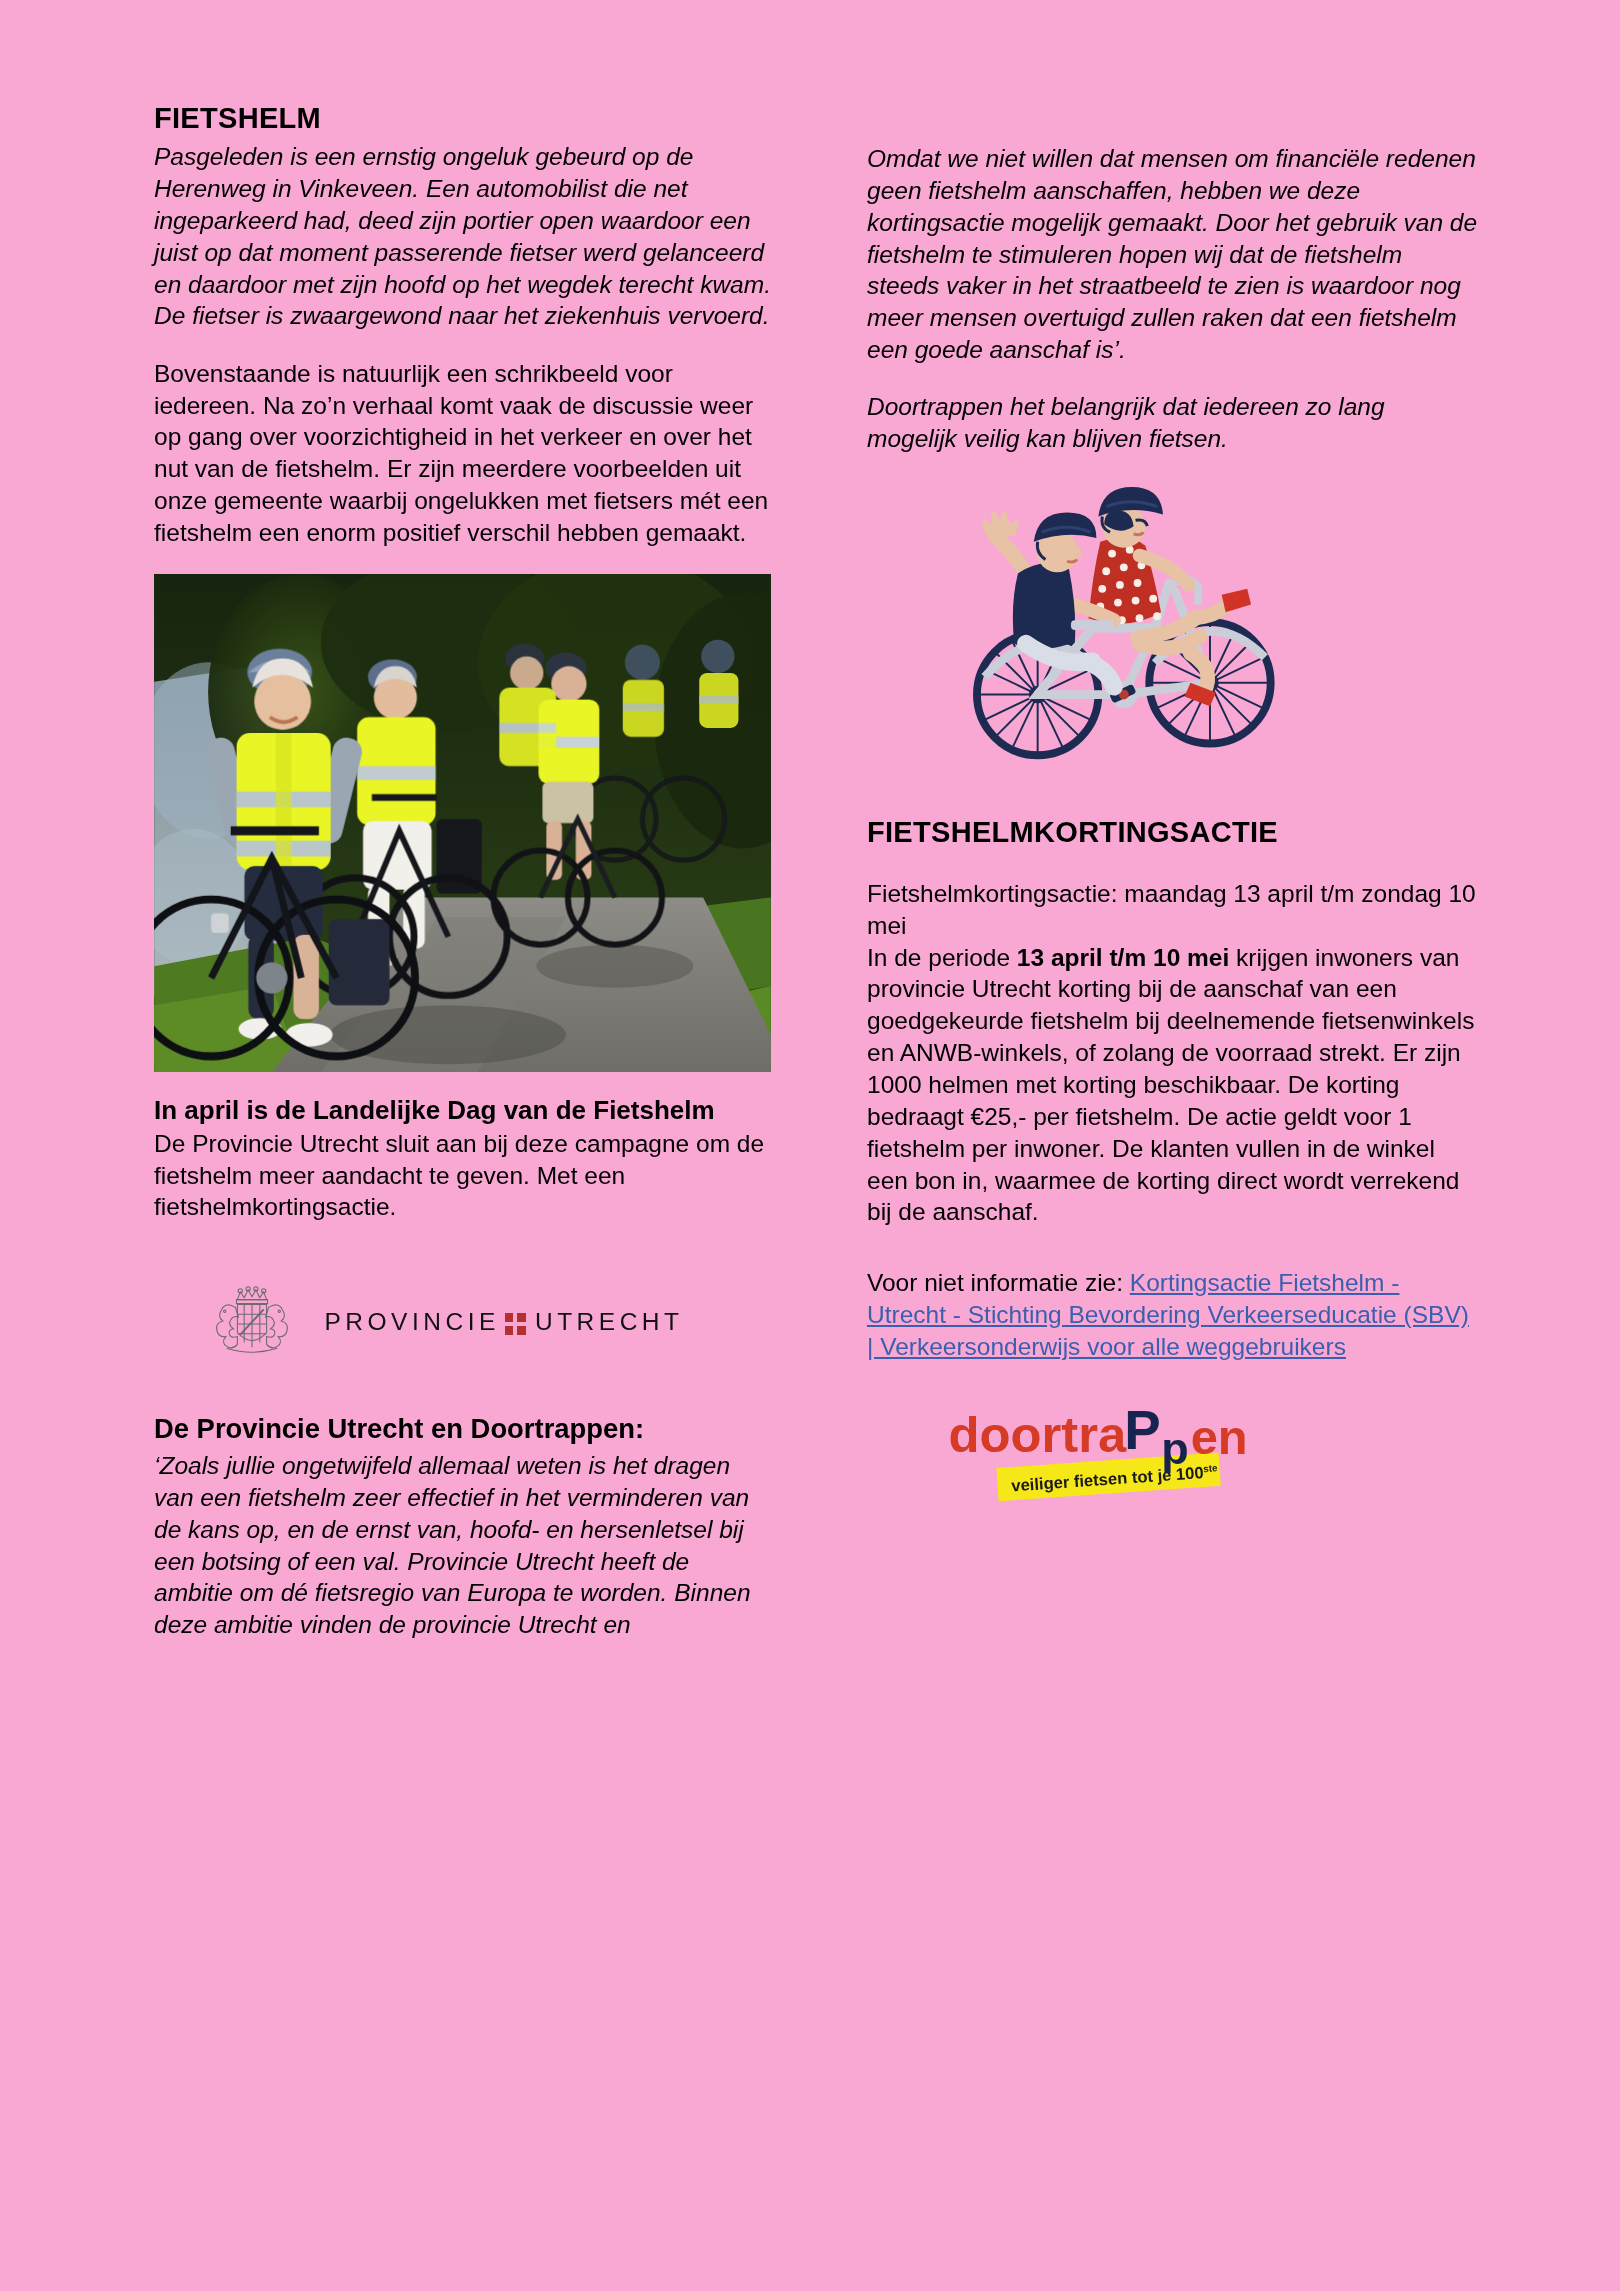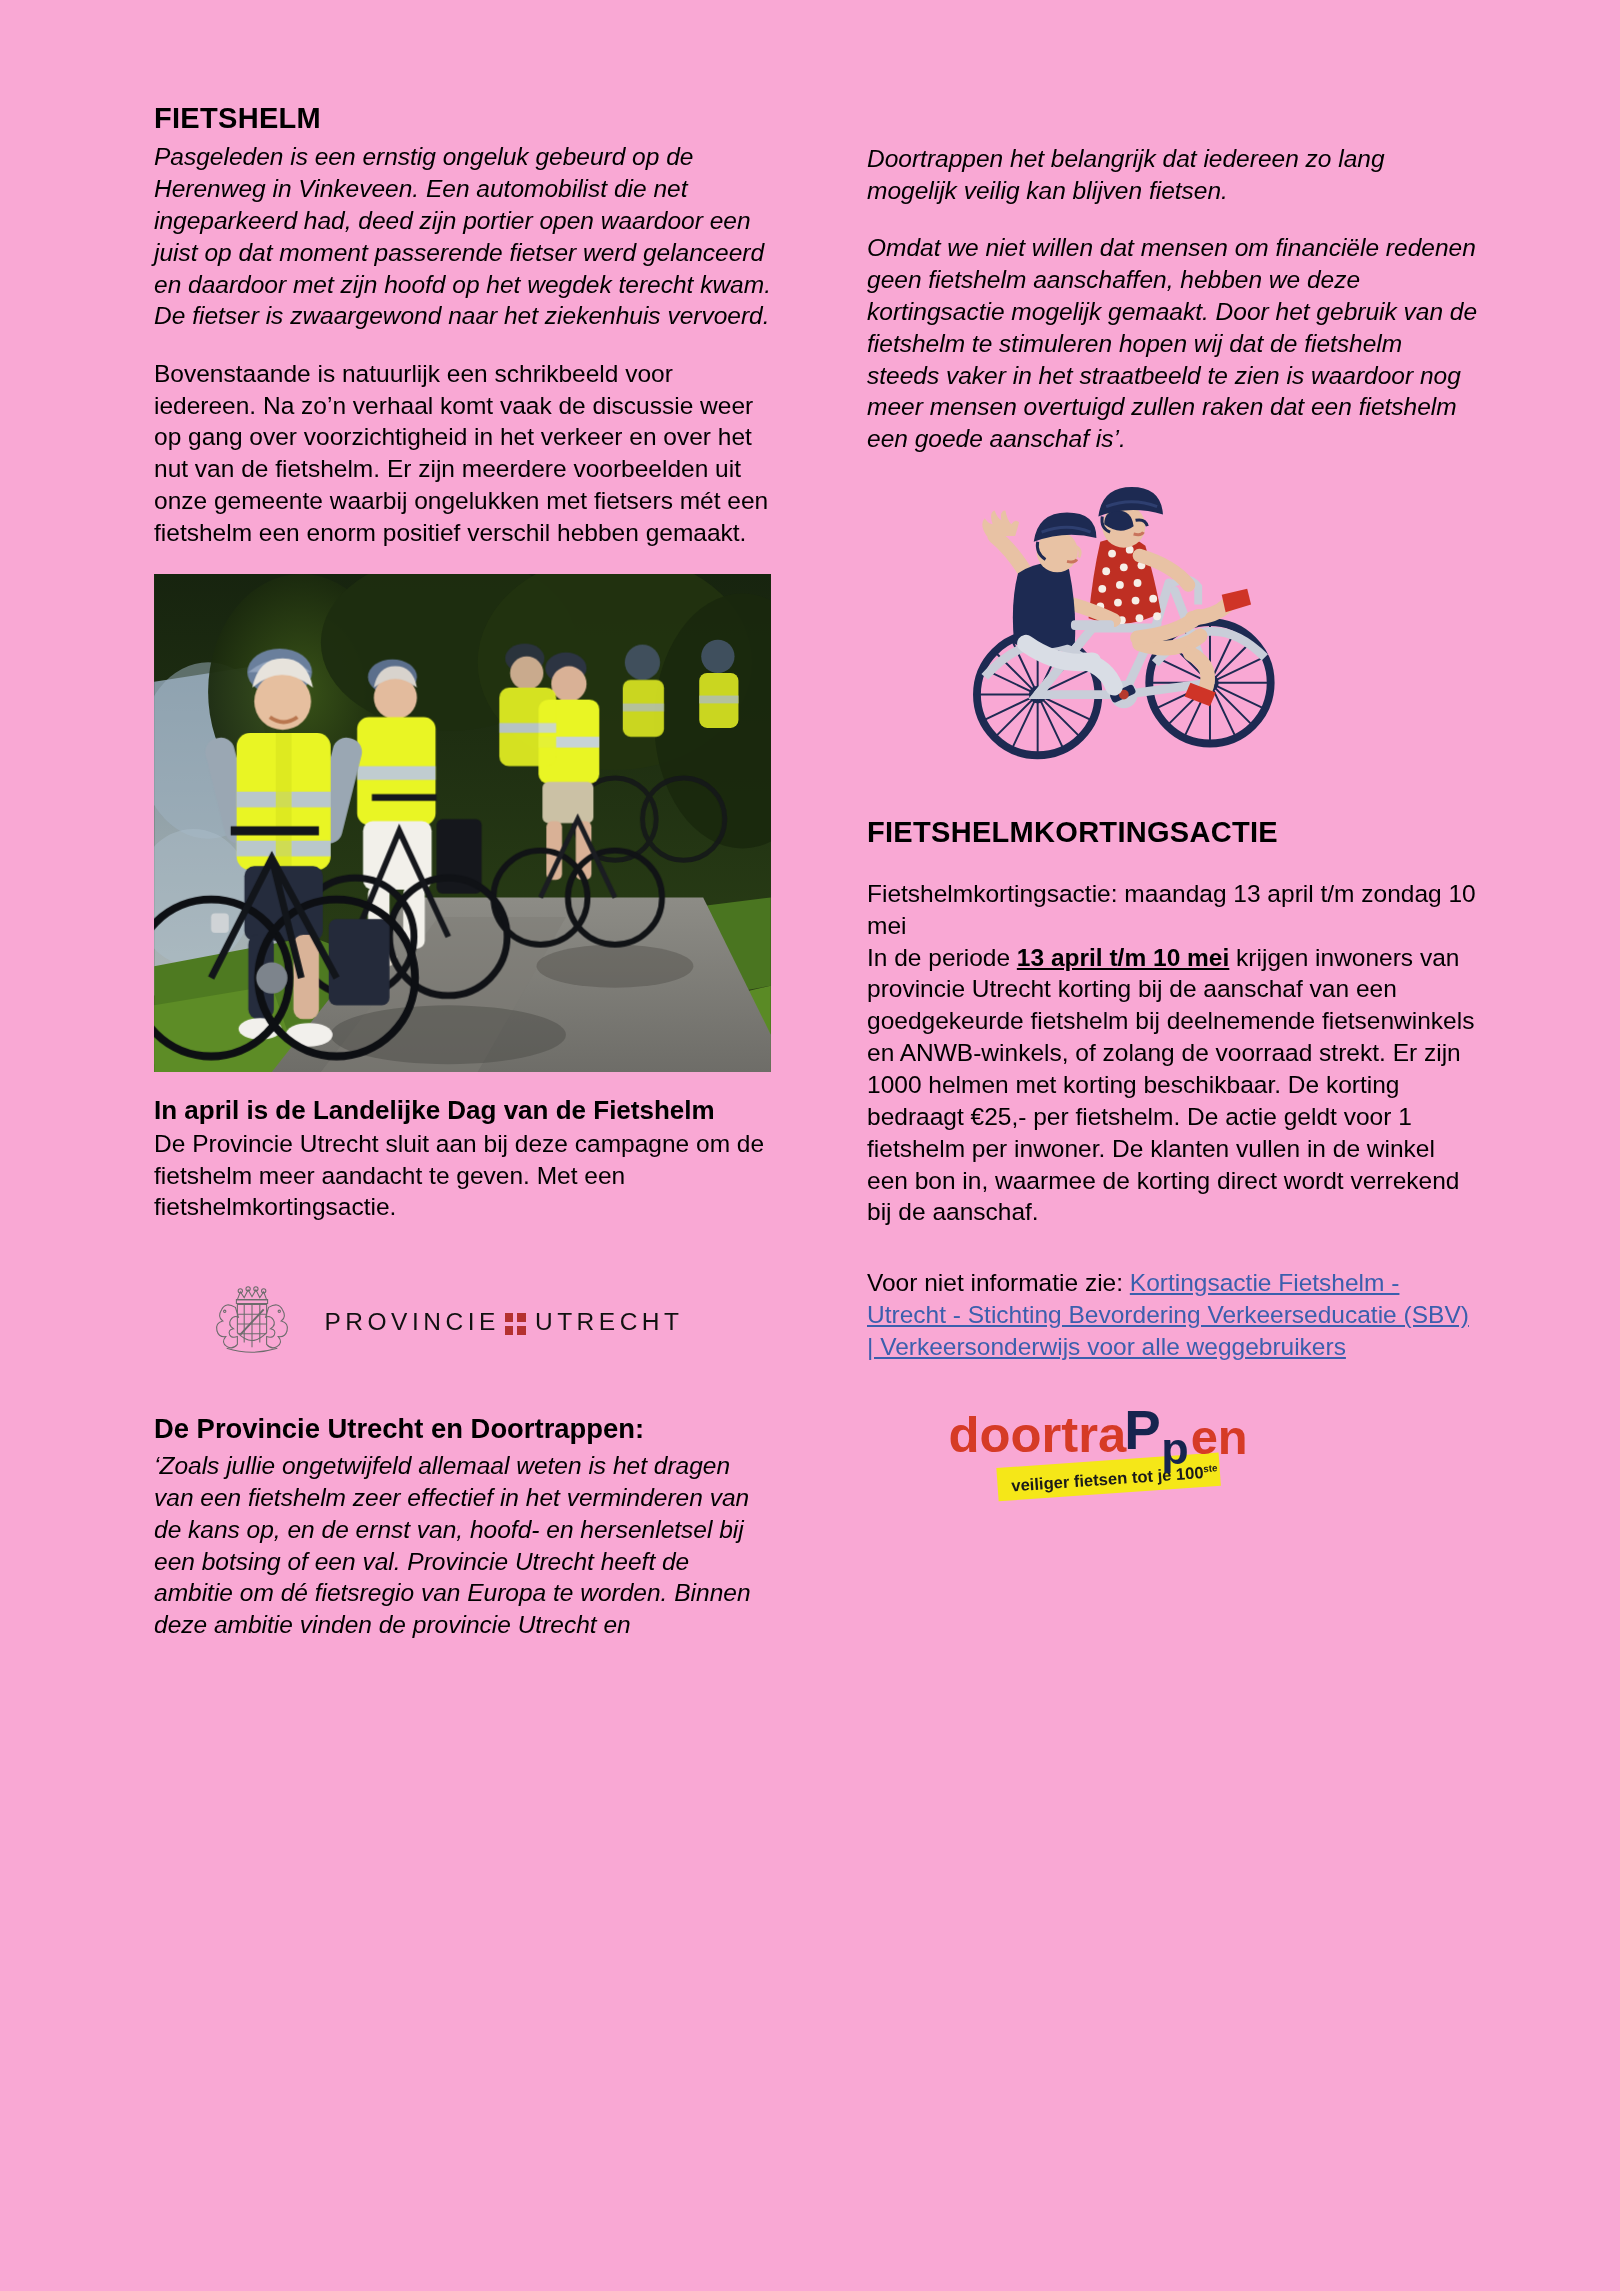--- a/index.html
+++ b/index.html
@@ -34,21 +34,21 @@
     margin: 0 0 5.9px 0;
     line-height: 1.15;
   }
   p.body {
     font-size: 24.5px;
     line-height: 1.30;
     margin: 0 0 25.5px 0;
   }
   p.body.it { font-style: italic; }
   p.tight { margin-bottom: 0; }
-  .bu { font-weight: bold; text-decoration: underline; }
+  .bu { font-weight: bold; }
 
   .photo-frame {
     width: 617px;
     height: 498px;
     margin: 9.8px 0 21.6px 0;
     position: relative;
     overflow: hidden;
     background: #2b3a1c;
   }
   .photo-frame svg { display: block; }
@@ -285,22 +285,22 @@
           </span><span>UTRECHT</span>
       </span>
     </div>
 
     <h2 class="sub">De Provincie Utrecht en Doortrappen:</h2>
     <p class="body it">‘Zoals jullie ongetwijfeld allemaal weten is het dragen van een fietshelm zeer effectief in het verminderen van de kans op, en de ernst van, hoofd- en hersenletsel bij een botsing of een val. Provincie Utrecht heeft de ambitie om dé fietsregio van Europa te worden. Binnen deze ambitie vinden de provincie Utrecht en</p>
   </div>
 
   <div class="col col-right" style="top:143px;">
 
+    <p class="body it">Omdat we niet willen dat mensen om financiële redenen geen fietshelm aanschaffen, hebben we deze kortingsactie mogelijk gemaakt. Door het gebruik van de fietshelm te stimuleren hopen wij dat de fietshelm steeds vaker in het straatbeeld te zien is waardoor nog meer mensen overtuigd zullen raken dat een fietshelm een goede aanschaf is’.</p>
     <p class="body it"> Doortrappen het belangrijk dat iedereen zo lang mogelijk veilig kan blijven fietsen.</p>
-    <p class="body it">Omdat we niet willen dat mensen om financiële redenen geen fietshelm aanschaffen, hebben we deze kortingsactie mogelijk gemaakt. Door het gebruik van de fietshelm te stimuleren hopen wij dat de fietshelm steeds vaker in het straatbeeld te zien is waardoor nog meer mensen overtuigd zullen raken dat een fietshelm een goede aanschaf is’.</p>
 
     
     <span class="illus">
       <svg width="421" height="294" viewBox="0 0 430 300" xmlns="http://www.w3.org/2000/svg" aria-hidden="true">
         <g>
 
           <g stroke="#1d2a52" fill="none">
             <circle cx="112" cy="218" r="62" stroke-width="8"></circle>
             <g stroke-width="2">
               <path d="M112 156 L112 280 M50 218 L174 218 M68 174 L156 262 M156 174 L68 262

